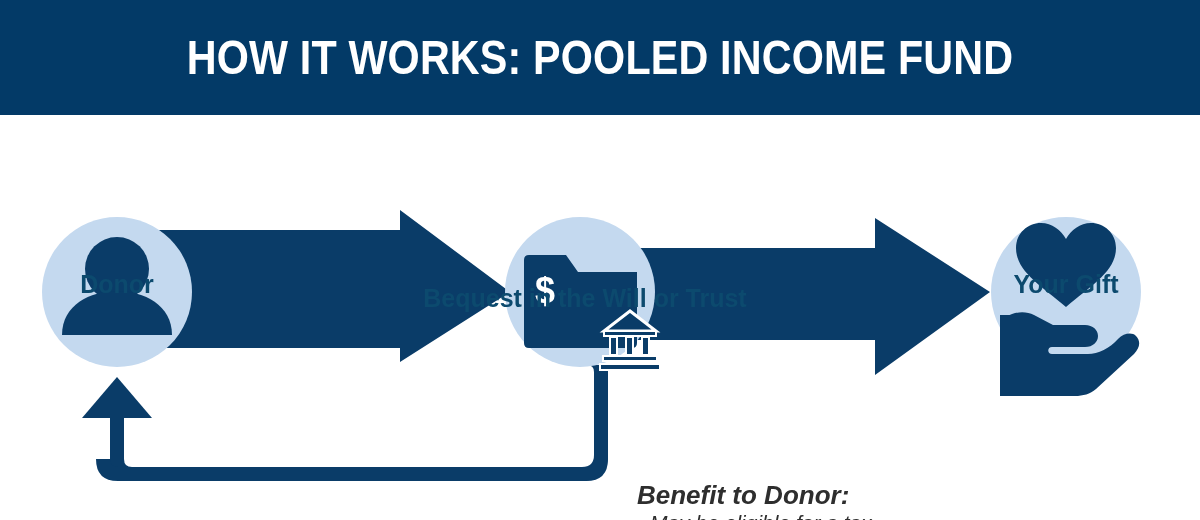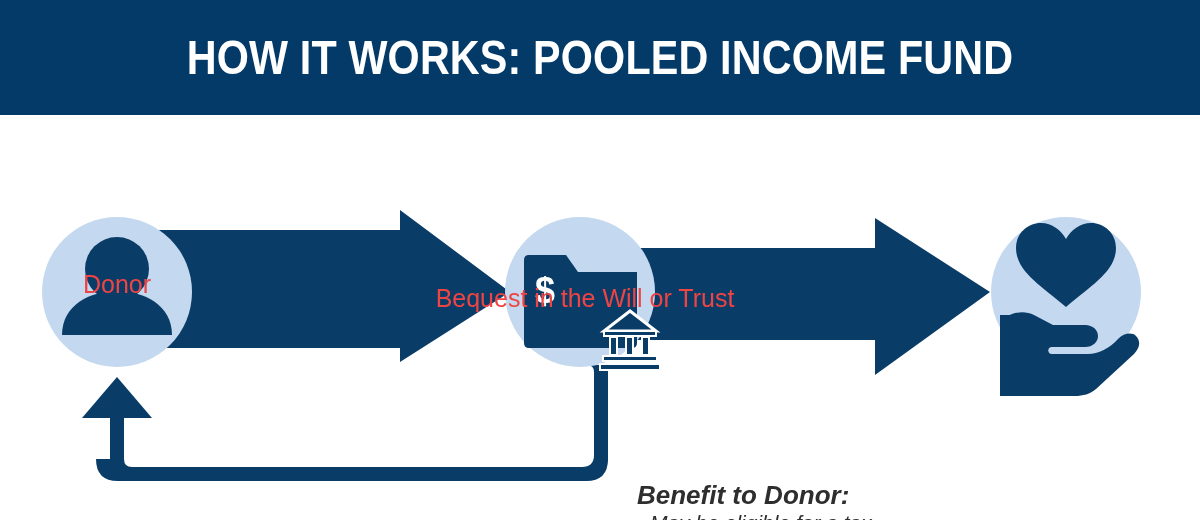--- a/index.html
+++ b/index.html
@@ -59,23 +59,23 @@
     position: absolute;
     left: 0;
     top: 0;
     width: 1200px;
     height: 405px;
   }
 
   
   .node-label {
     position: absolute;
-    color: #ef4444;
-    font-family: "Liberation Sans", sans-serif;
-    font-weight: normal;
+    color: #0c4a6e;
+    font-family: "Liberation Sans", sans-serif;
+    font-weight: bold;
     font-size: 25px;
     white-space: nowrap;
     text-align: center;
   }
   .node-label.donor      { left: 17px;  top: 155px; width: 200px; }
   .node-label.bequest    { left: 385px; top: 169px; width: 400px; }
   .node-label.your-gift  { left: 966px; top: 155px; width: 200px; }
 
   
   .arrow-caption {
@@ -213,20 +213,21 @@
           <path d="M 1000,200 L 1014,200 L 1014,281 L 1000,281 Z" fill="#0a3c68"></path>
         </g>
       </g>
 
     </svg>
 
     <div class="node-label donor">Donor</div>
 
     <div class="node-label bequest">Bequest in the Will or Trust</div>
 
+    <div class="node-label your-gift">Your Gift</div>
 
     <div class="arrow-caption first">
       <div>Contribute cash or</div>
       <div>securities</div>
     </div>
 
     <div class="arrow-caption second">
       <div>The remainder powers</div>
       <div>our mission</div>
     </div>

